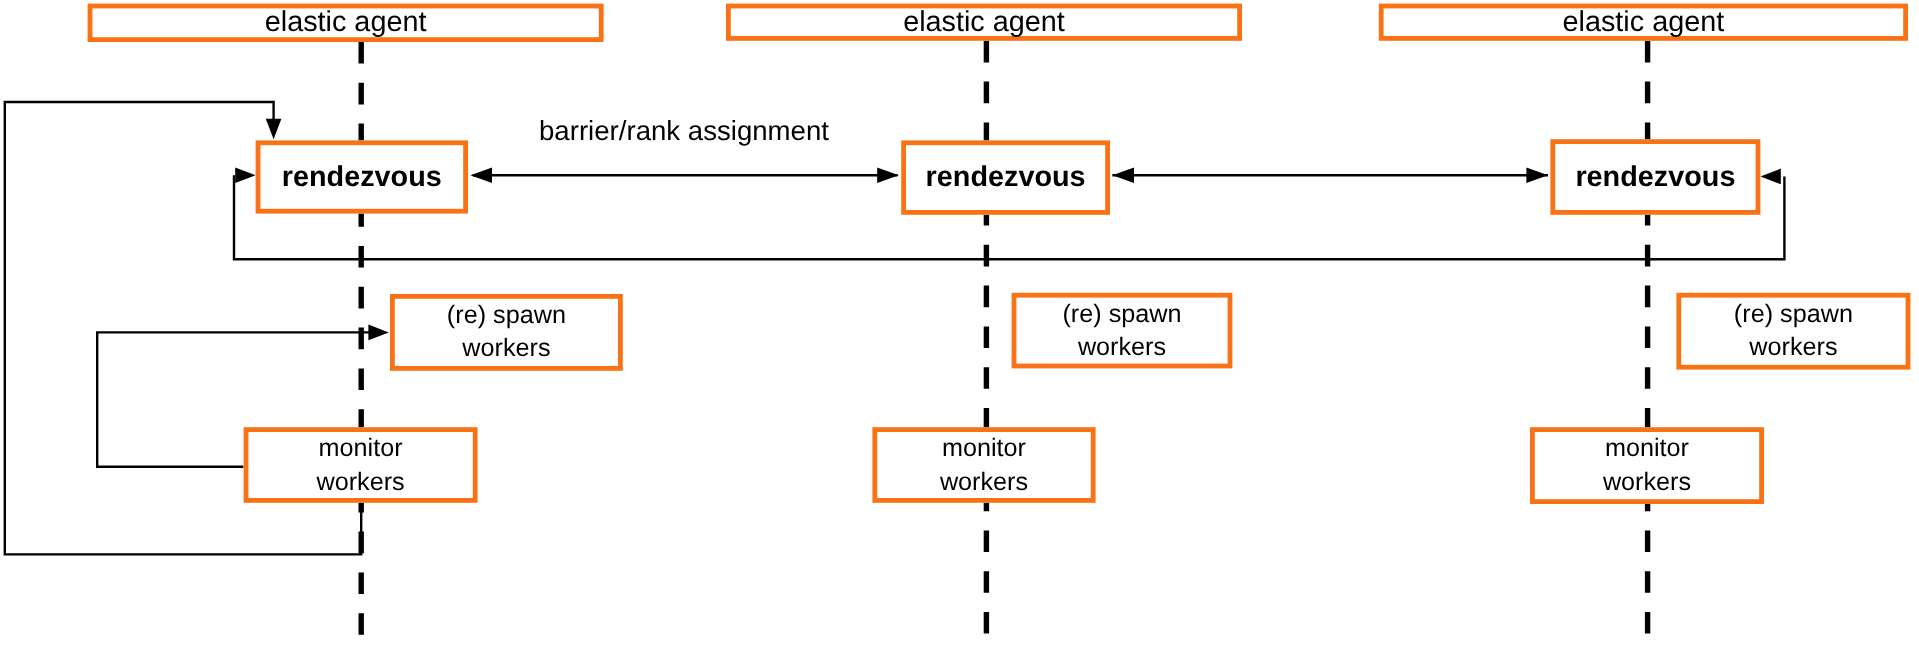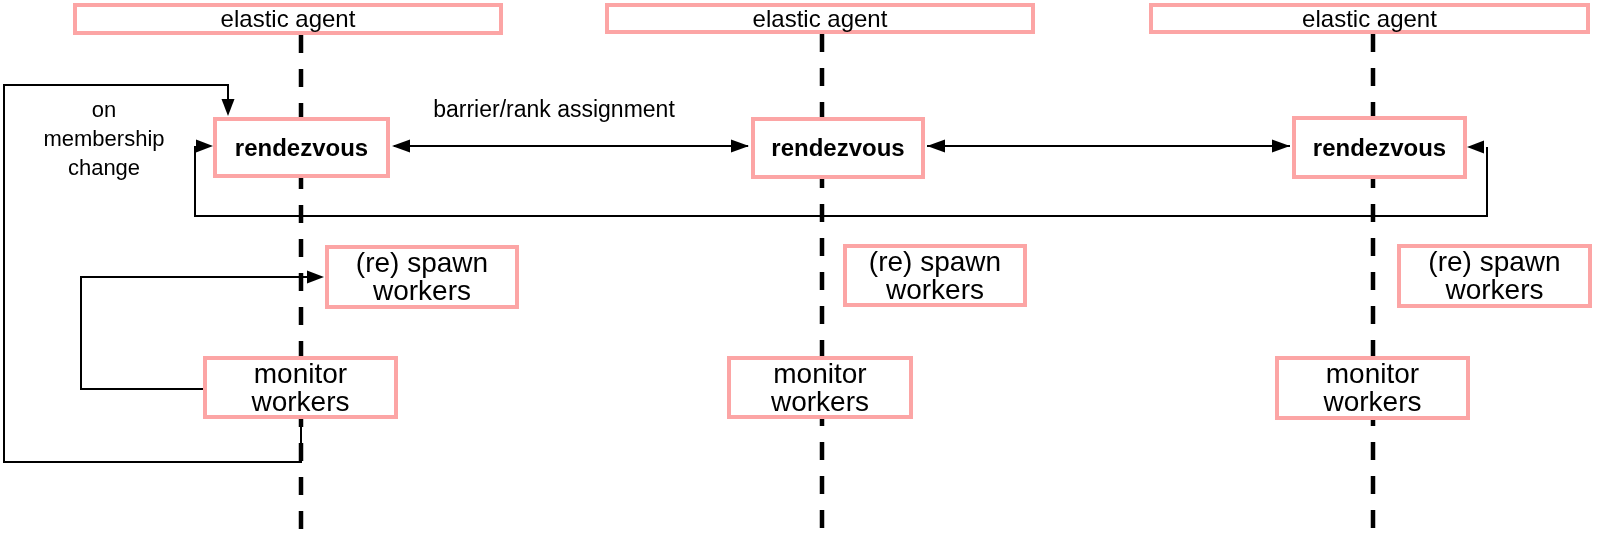--- a/index.html
+++ b/index.html
@@ -9,27 +9,27 @@
     background:#ffffff;
     font-family:"Liberation Sans", sans-serif;
     color:#000;
     overflow:hidden;
   }
   #connectors{position:absolute;left:0;top:0;width:1599px;height:545px;z-index:0;}
   .box{
     position:absolute;
     box-sizing:border-box;
     background:#ffffff;
-    border:4px solid #fca5a5;
+    border:4px solid #f97316;
     display:flex;align-items:center;justify-content:center;
     text-align:center;
     z-index:2;
   }
   .agent-title{font-size:24px;line-height:24px;}
-  .node-label{font-size:28px;line-height:28px;}
+  .node-label{font-size:21px;line-height:28px;}
   .rendezvous{font-size:24px;font-weight:bold;}
   .ml{white-space:pre-line;}
   .annot{
     position:absolute;
     text-align:center;
     z-index:1;
   }
   .annot-barrier{font-size:23px;line-height:25px;}
   .annot-side{font-size:22px;line-height:29px;}
   .annot-issue{font-size:21px;line-height:26px;}
@@ -112,20 +112,17 @@
   </div>
   <div class="box node-label ml" style="left:1397px;top:244px;width:195px;height:64px;">
     <span>(re) spawn
 workers</span>
   </div>
   <div class="box node-label ml" style="left:1275px;top:356px;width:195px;height:64px;">
     <span>monitor
 workers</span>
   </div>
 
-  <div class="annot annot-barrier" style="left:404px;top:97px;width:300px;">barrier/rank assignment</div>
+  <div class="annot annot-barrier" style="left:420px;top:97px;width:300px;">barrier/rank assignment</div>
 
-  <div class="annot annot-side ml" style="left:24px;top:95px;width:160px;">on
-membership
-change</div>
 
 
 </div>
 
 </body></html>

